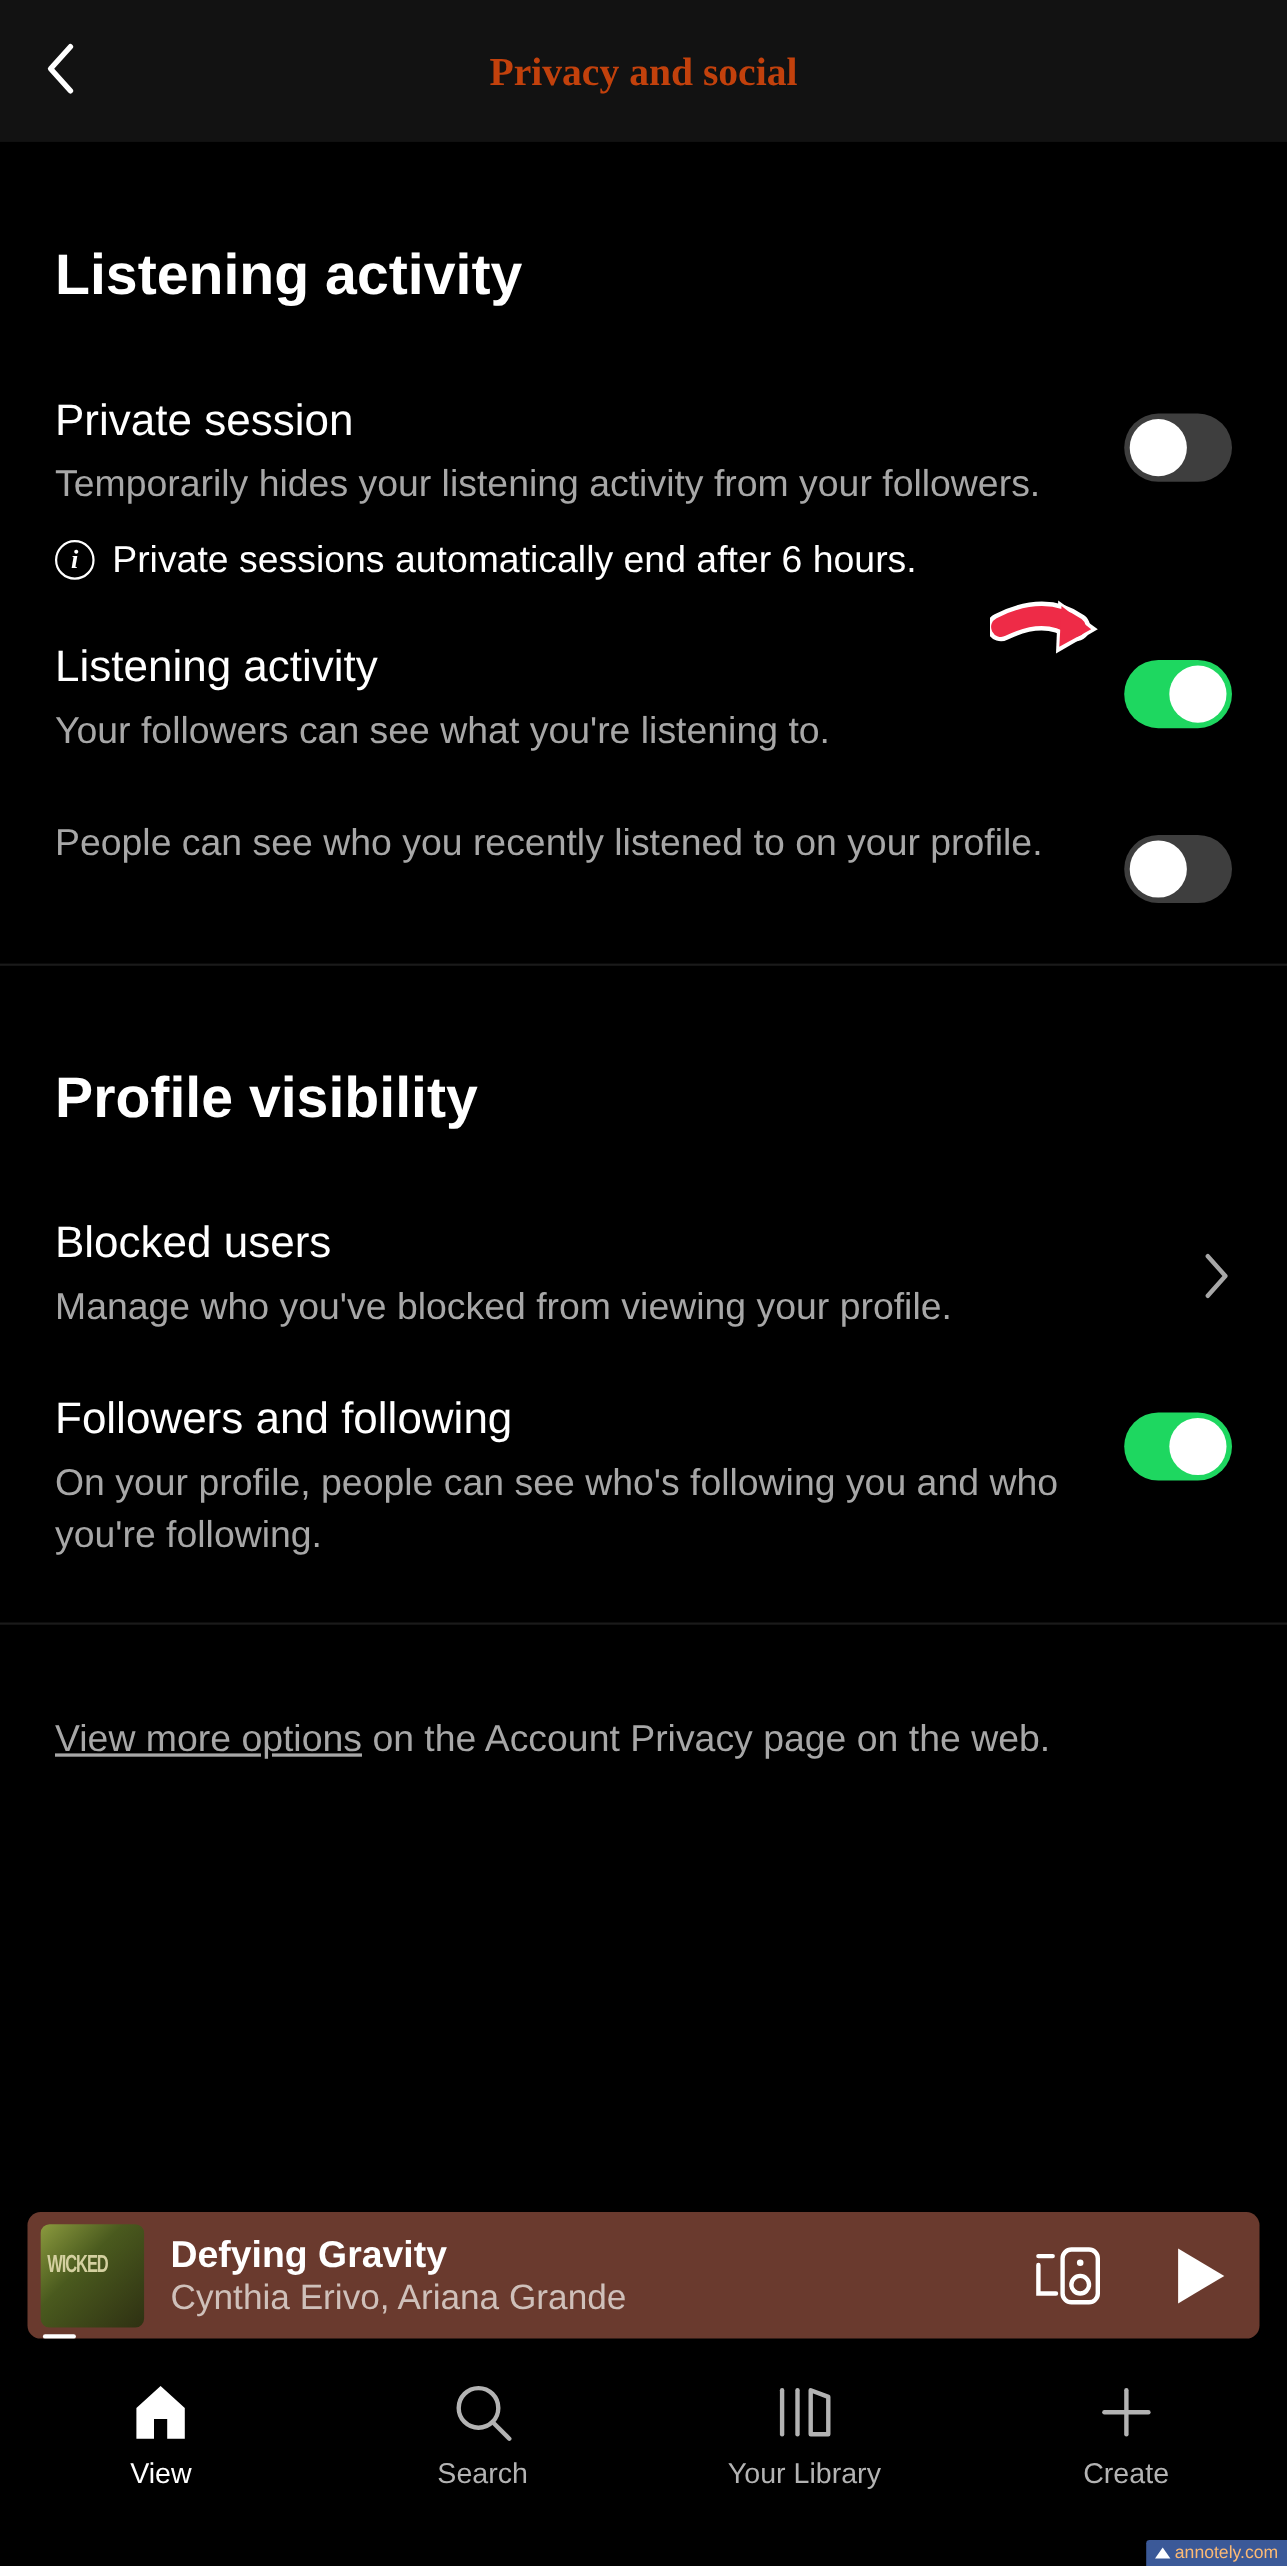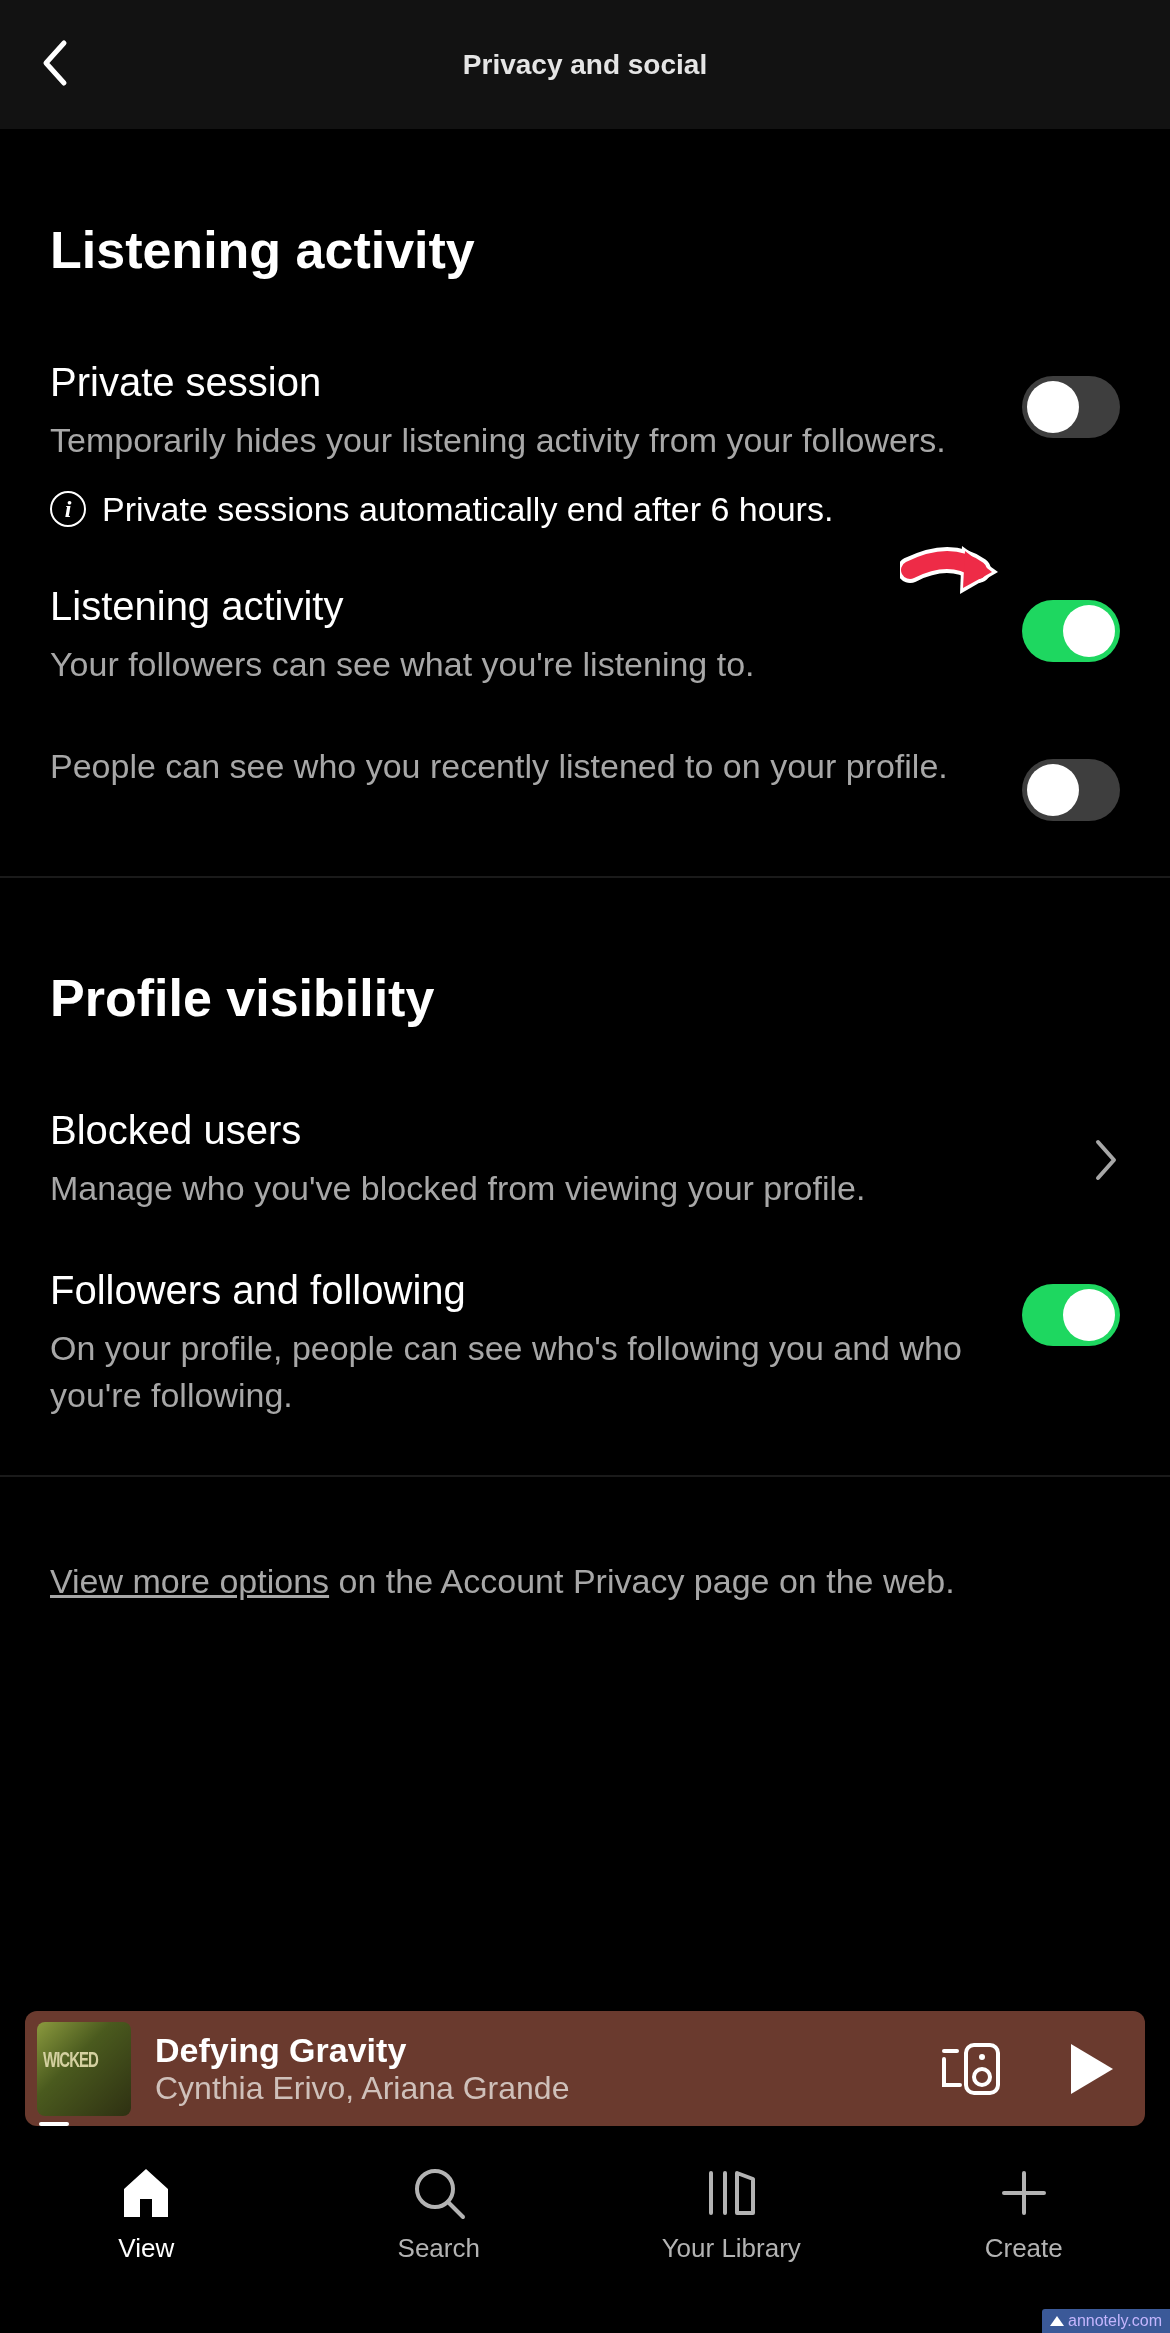--- a/index.html
+++ b/index.html
@@ -26,23 +26,24 @@
       position: relative;
       border-bottom: 1px solid #000;
     }
     .back-btn {
       position: absolute;
       left: 40px;
       top: 50%;
       transform: translateY(-50%);
     }
     .header-title {
-      font-size: 28px;
+      font-size: 36px;
       font-weight: 700;
-      color: #e5e5e5;
+      color: #c2410c;
+      font-family: Liberation Serif, serif;
     }
     .content {
       padding: 0 50px;
     }
     .section-title {
       font-size: 52px;
       font-weight: 700;
       color: #fff;
       margin-top: 90px;
       margin-bottom: 80px;
@@ -226,21 +227,21 @@
       color: #b3b3b3;
     }
     .tab-label.active {
       color: #fff;
     }
     .watermark {
       position: absolute;
       bottom: 0;
       right: 0;
       background: #3b5998;
-      color: #c4b5fd;
+      color: #fdba74;
       font-size: 16px;
       padding: 3px 8px;
       display: flex;
       align-items: center;
       gap: 4px;
       font-weight: 500;
       border-top-left-radius: 3px;
     }
     .watermark .tri {
       width: 0; height: 0;

